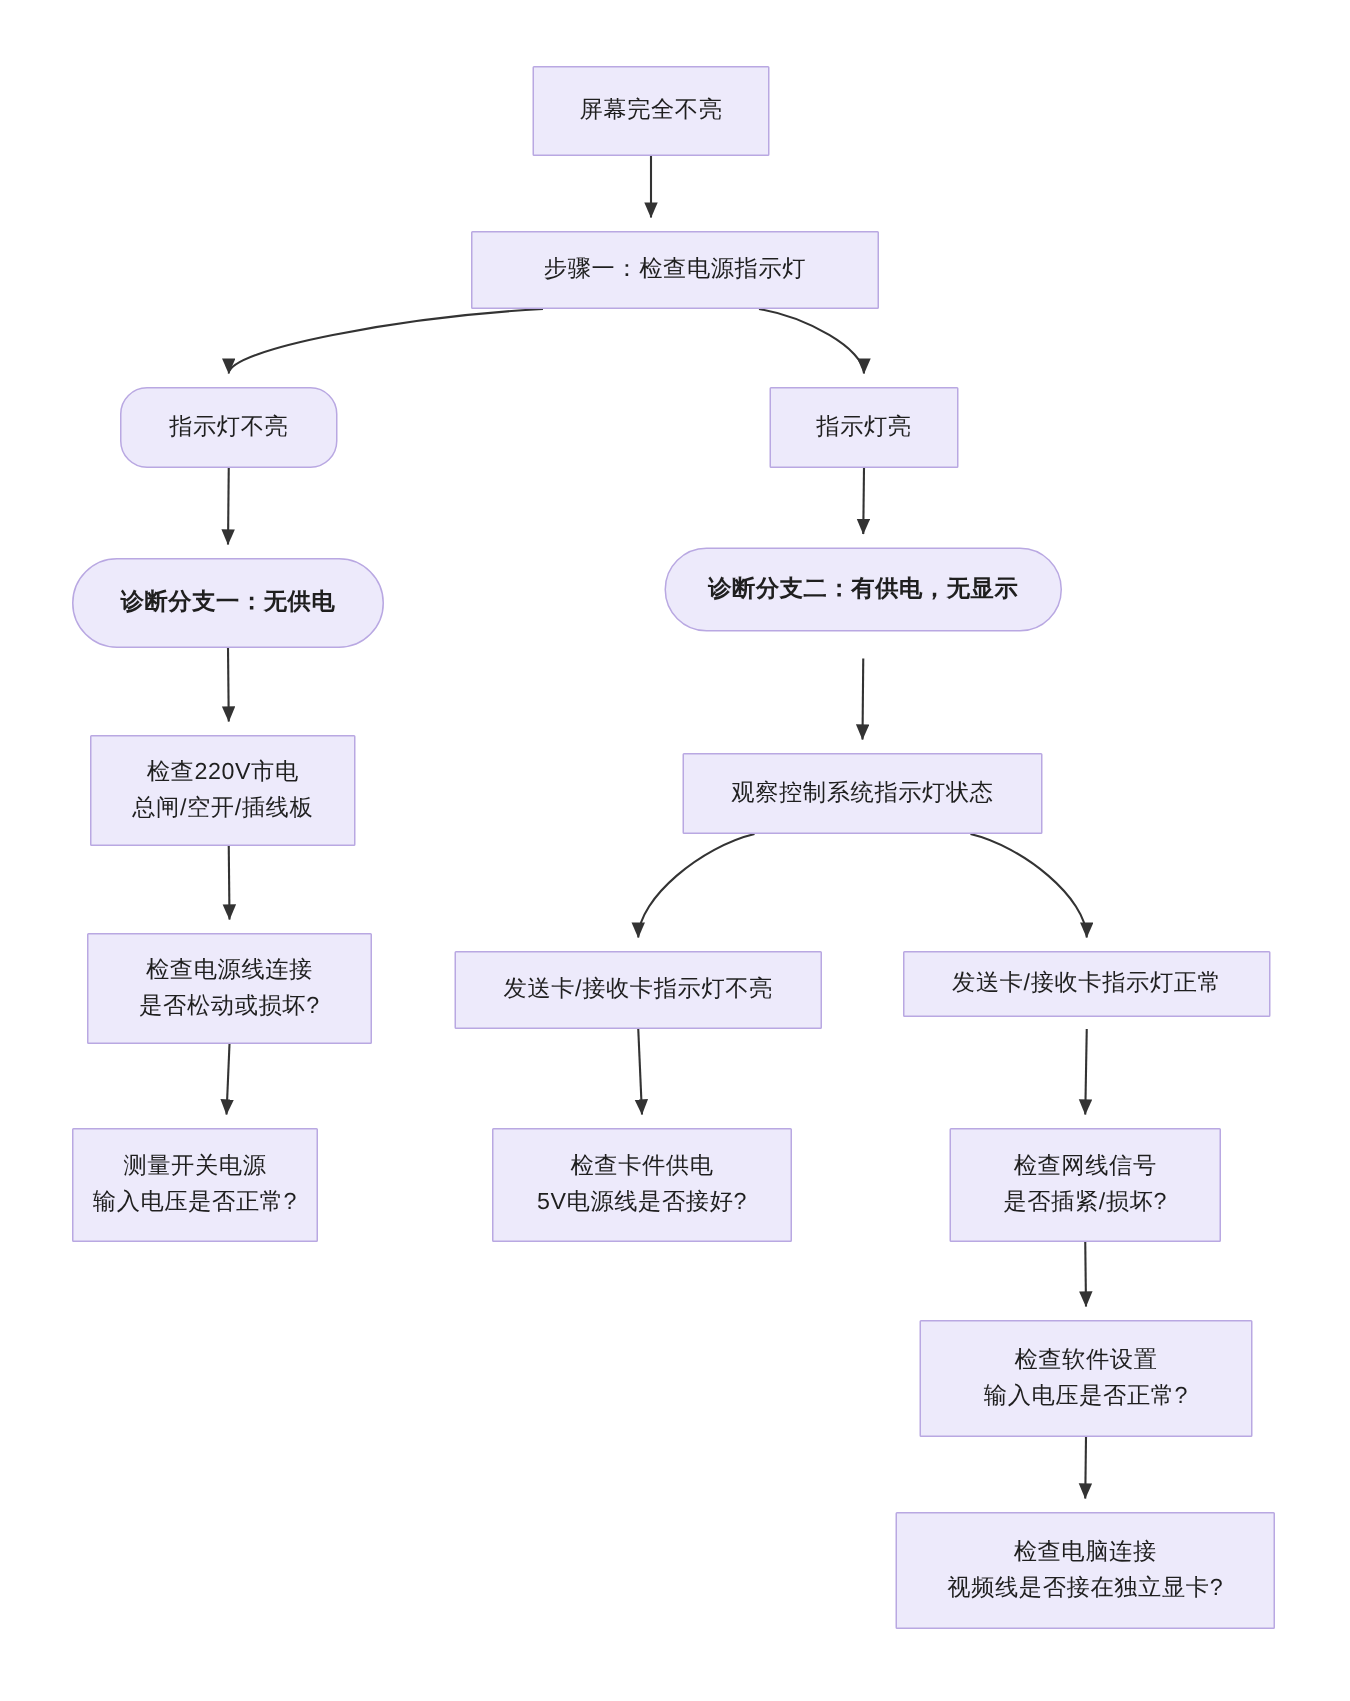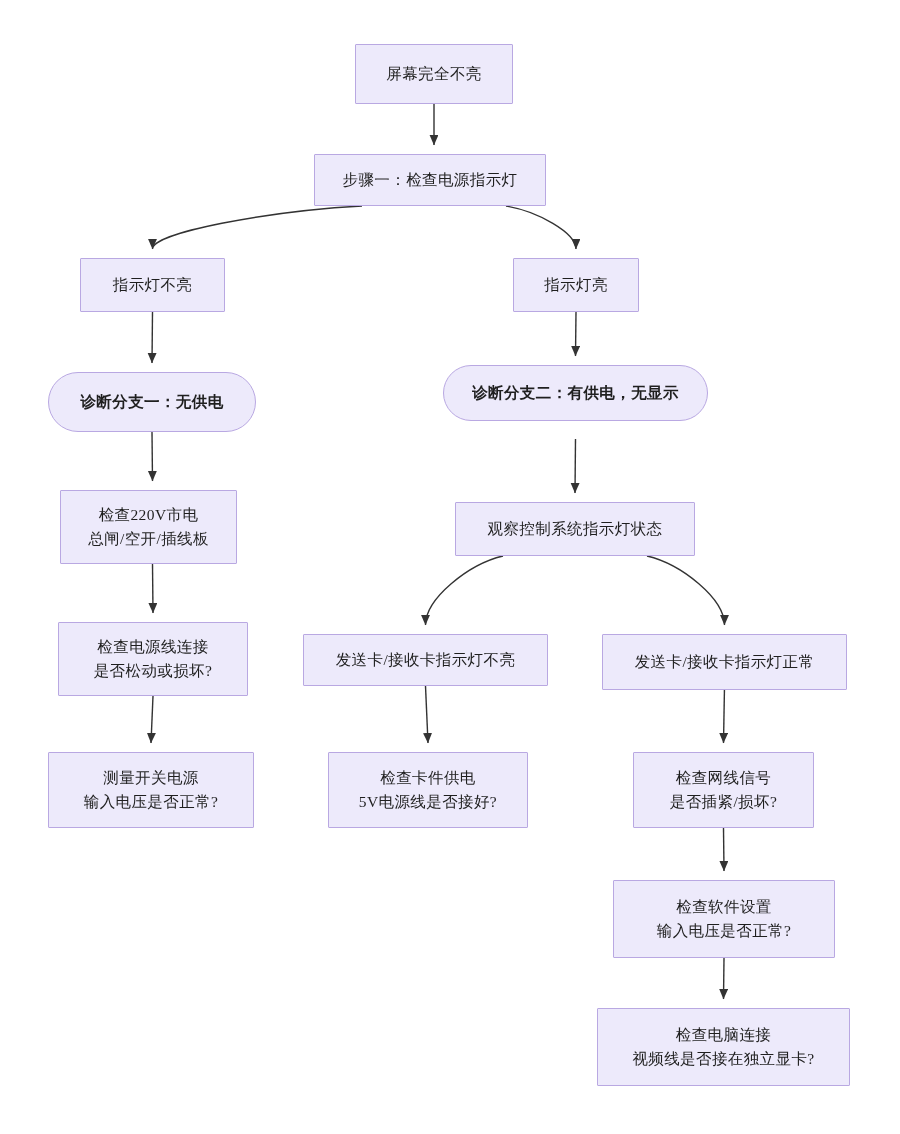--- a/index.html
+++ b/index.html
@@ -39,21 +39,20 @@
     color: #1f1f1f;
     font-size: 15.5px;
     line-height: 1.55;
     letter-spacing: 0.4px;
     padding: 4px 10px;
     z-index: 2;
   }
   .node .label {
     display: block;
     white-space: pre-line;
-    font-family: Liberation Serif, serif;
   }
   .node.strong {
     font-weight: bold;
     border-radius: 30px;
   }
 </style>
 </head>
 <body>
 
 <div id="canvas">
@@ -78,24 +77,24 @@
         <path d="M425.5,686 L428,743" fill="none" stroke="#333333" stroke-width="1.4" marker-end="url(#arrowhead)"></path>
         <path d="M724.5,686 L723.5,743" fill="none" stroke="#333333" stroke-width="1.4" marker-end="url(#arrowhead)"></path>
         <path d="M723.5,828 L724,871" fill="none" stroke="#333333" stroke-width="1.4" marker-end="url(#arrowhead)"></path>
         <path d="M724,958 L723.5,999" fill="none" stroke="#333333" stroke-width="1.4" marker-end="url(#arrowhead)"></path>
       </g>
   </svg>
   <div id="nodes-group">
       <div class="node" style="left: 355px; top: 44px; width: 158px; height: 60px;">
         <span class="label">屏幕完全不亮</span>
       </div>
-      <div class="node" style="left: 314px; top: 154px; width: 232px; height: 52px; justify-content: center;">
+      <div class="node" style="left: 314px; top: 154px; width: 272px; height: 52px; justify-content: center;">
         <span class="label">步骤一：检查电源指示灯</span>
       </div>
-      <div class="node" style="left: 80px; top: 258px; width: 145px; height: 54px;">
+      <div class="node" style="left: 80px; top: 258px; width: 145px; height: 54px; border-radius: 18px;">
         <span class="label">指示灯不亮</span>
       </div>
       <div class="node" style="left: 513px; top: 258px; width: 126px; height: 54px;">
         <span class="label">指示灯亮</span>
       </div>
       <div class="node strong" style="left: 48px; top: 372px; width: 208px; height: 60px;">
         <span class="label">诊断分支一：无供电</span>
       </div>
       <div class="node strong" style="left: 443px; top: 365px; width: 265px; height: 56px;">
         <span class="label">诊断分支二：有供电，无显示</span>
@@ -107,24 +106,24 @@
       <div class="node" style="left: 455px; top: 502px; width: 240px; height: 54px;">
         <span class="label">观察控制系统指示灯状态</span>
       </div>
       <div class="node" style="left: 58px; top: 622px; width: 190px; height: 74px;">
         <span class="label">检查电源线连接
 是否松动或损坏?</span>
       </div>
       <div class="node" style="left: 303px; top: 634px; width: 245px; height: 52px;">
         <span class="label">发送卡/接收卡指示灯不亮</span>
       </div>
-      <div class="node" style="left: 602px; top: 634px; width: 245px; height: 56px;">
+      <div class="node" style="left: 602px; top: 634px; width: 245px; height: 44px;">
         <span class="label">发送卡/接收卡指示灯正常</span>
       </div>
-      <div class="node" style="left: 48px; top: 752px; width: 206px; height: 76px;">
+      <div class="node" style="left: 48px; top: 752px; width: 164px; height: 76px;">
         <span class="label">测量开关电源
 输入电压是否正常?</span>
       </div>
       <div class="node" style="left: 328px; top: 752px; width: 200px; height: 76px;">
         <span class="label">检查卡件供电
 5V电源线是否接好?</span>
       </div>
       <div class="node" style="left: 633px; top: 752px; width: 181px; height: 76px;">
         <span class="label">检查网线信号
 是否插紧/损坏?</span>

